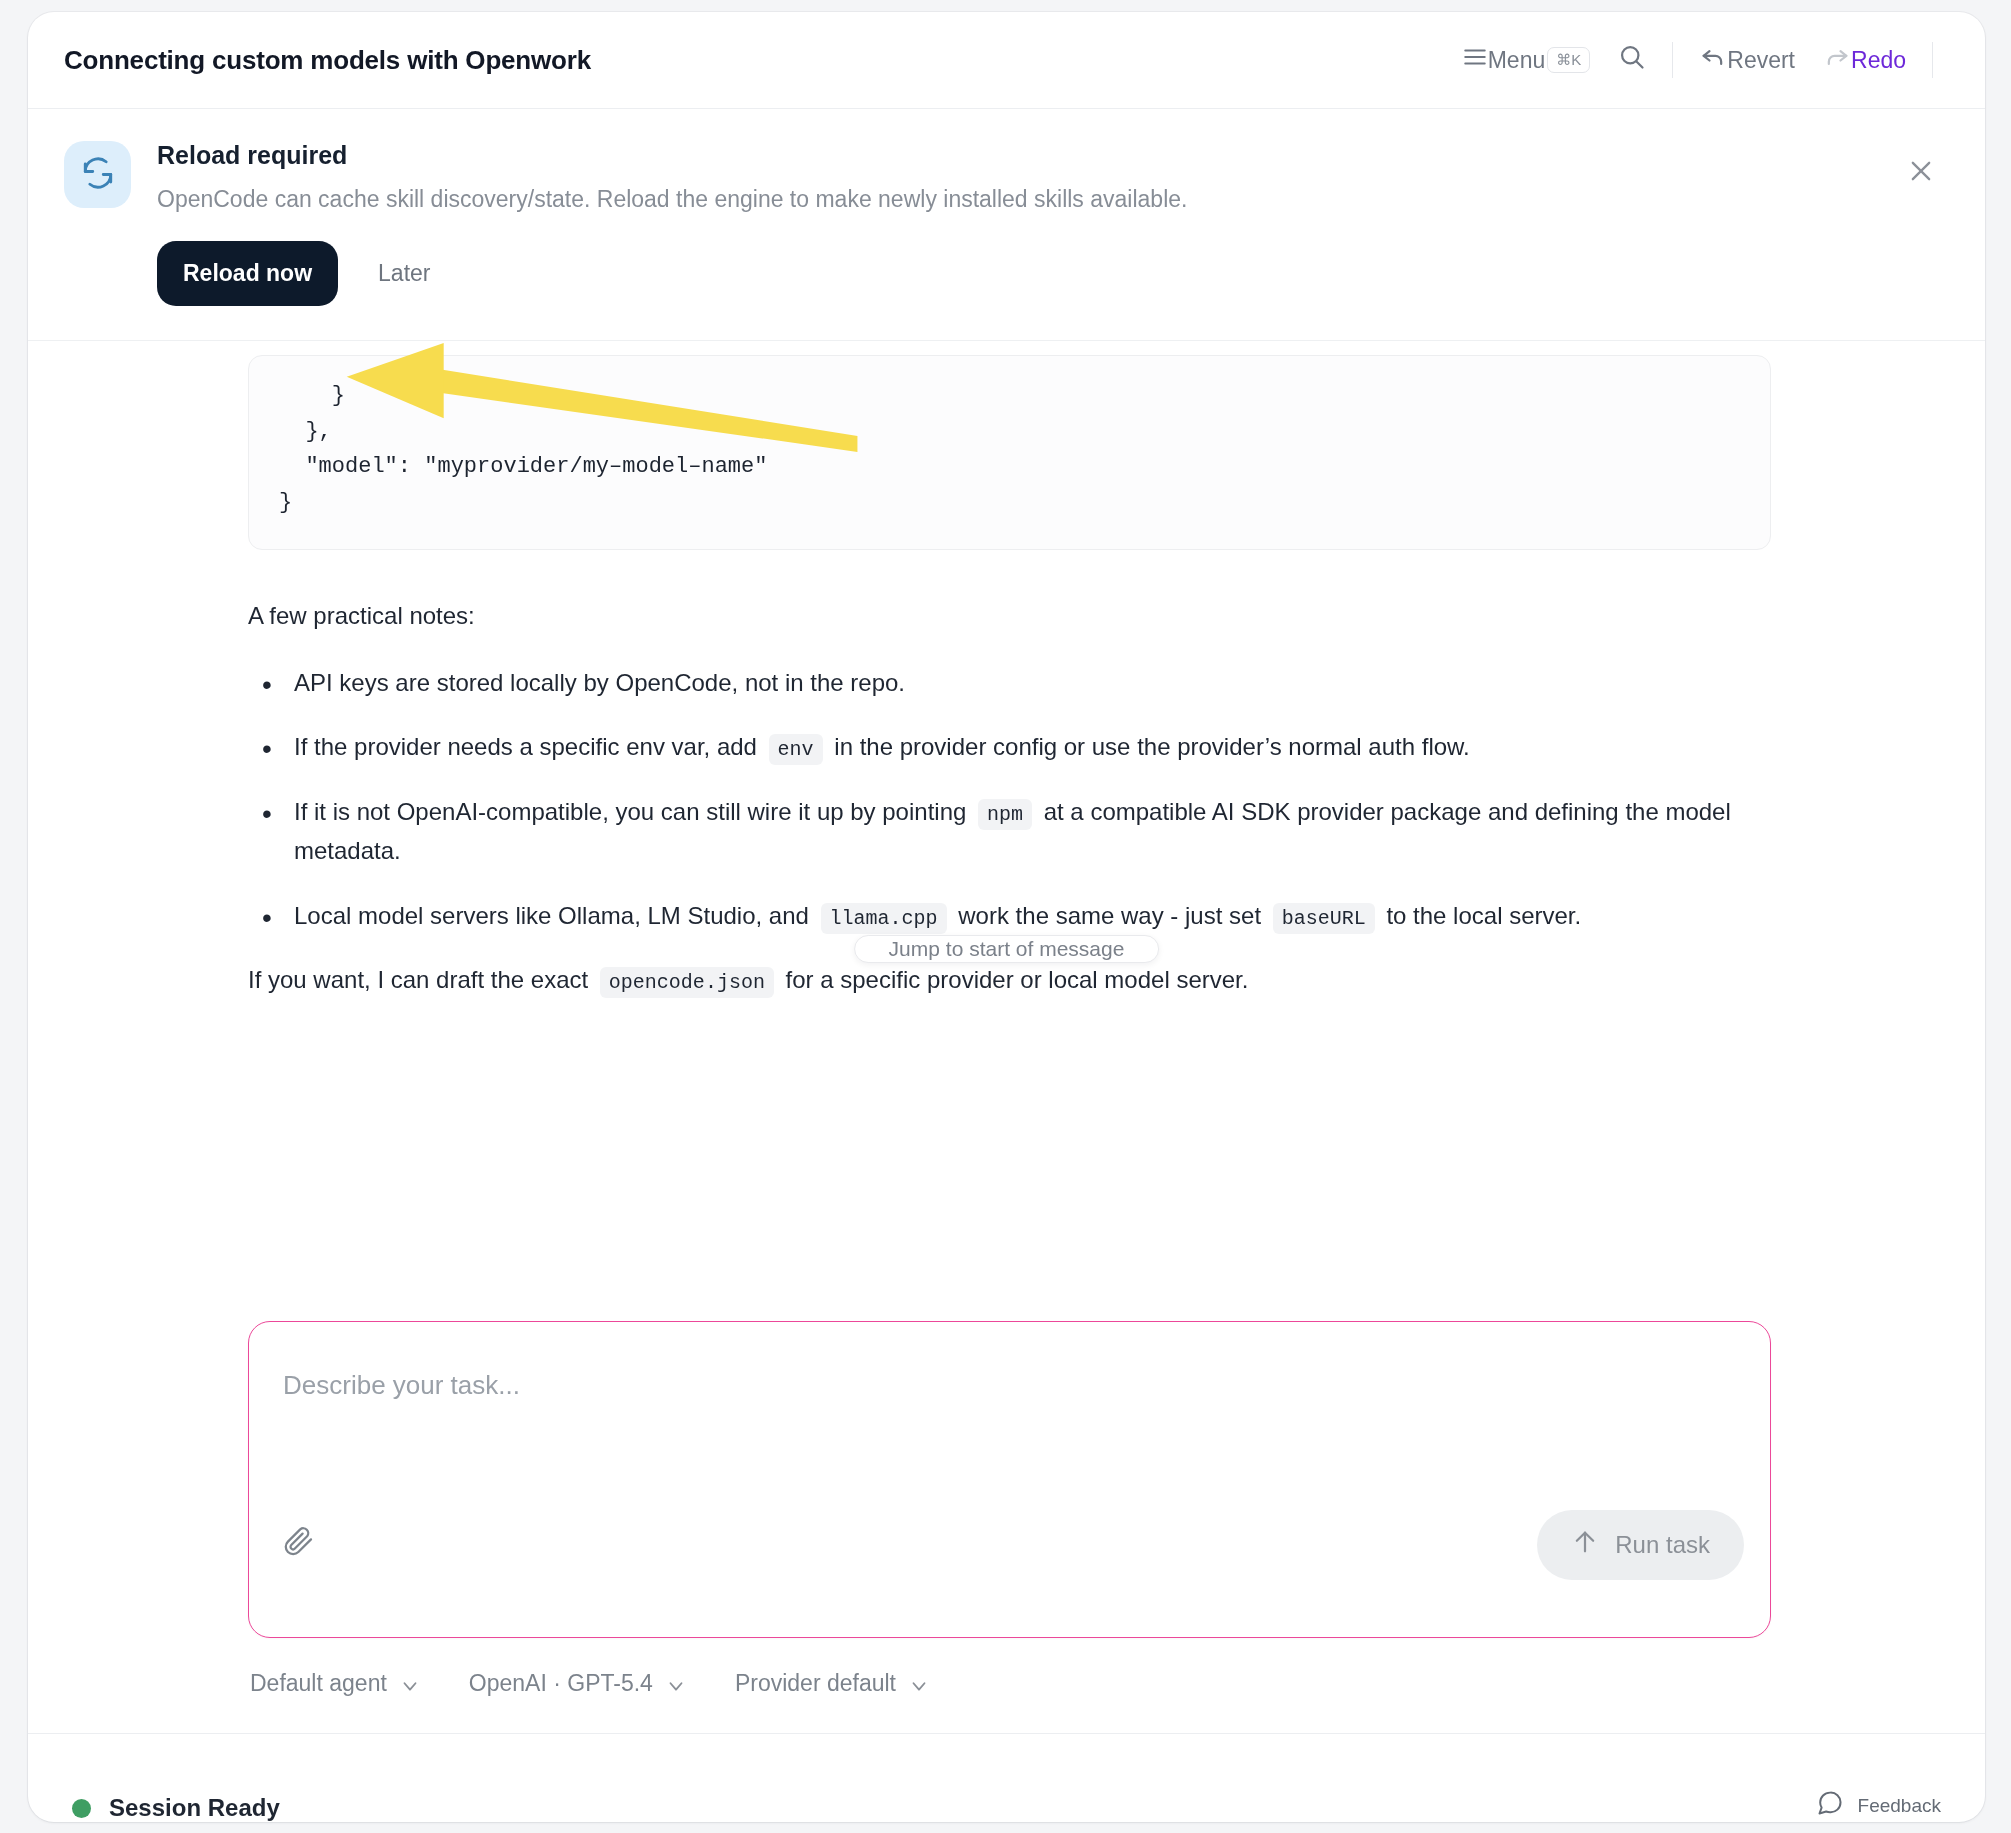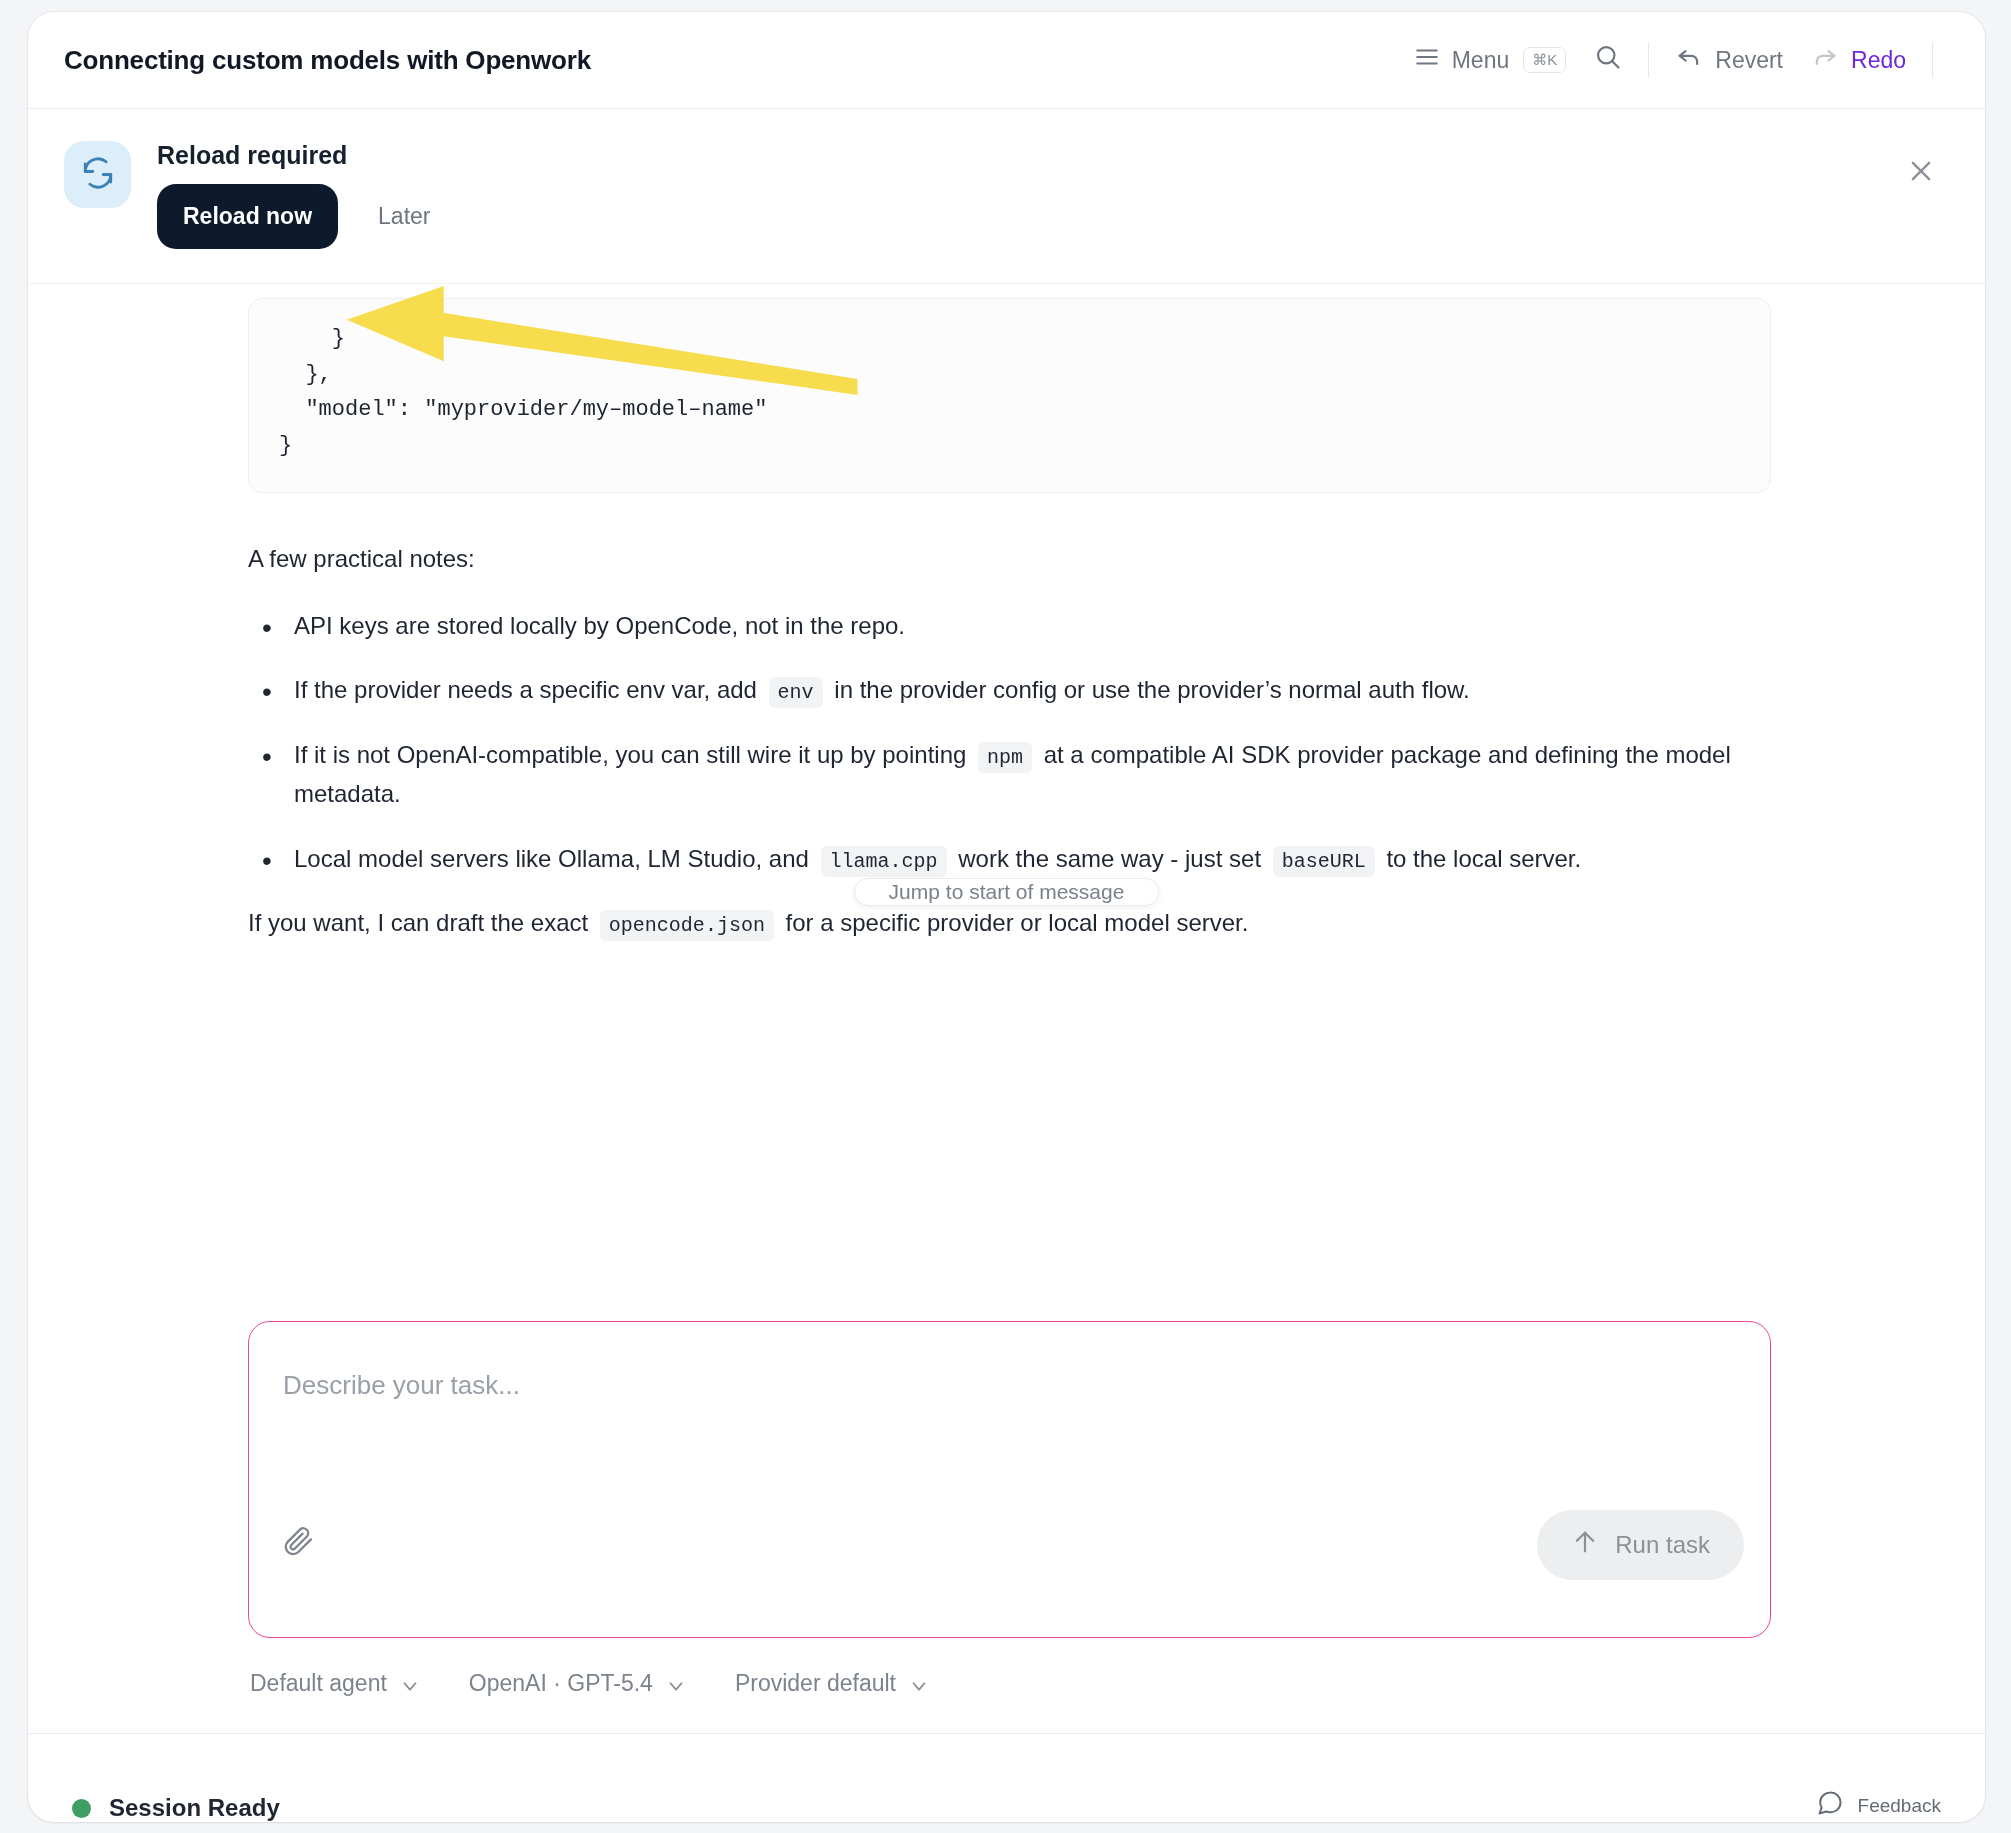--- a/index.html
+++ b/index.html
@@ -45,21 +45,20 @@
   #header-actions {
     margin-left: auto;
     display: flex;
     align-items: center;
     gap: 0px;
     padding-right: 4px;
   }
   .hdr-btn {
     display: flex;
     align-items: center;
-    gap: 12px;
     padding: 8px 14px;
     border-radius: 9px;
     color: #6f7681;
     font-size: 23px;
     white-space: nowrap;
     background: none;
     border: none;
     font-family: inherit;
     cursor: pointer;
   }
@@ -360,20 +359,21 @@
           <path d="M20.5 13a8.5 8.5 0 0 1-13.9 6.5"></path>
           <path d="M3.5 11a8.5 8.5 0 0 1 13.9-6.5"></path>
           <polyline points="3.5,6 3.5,11 8.5,11"></polyline>
           <polyline points="20.5,18 20.5,13 15.5,13"></polyline>
         </svg>
       </span>
     </div>
 
     <div id="banner-body">
       <div id="banner-title">Reload required</div>
+      <div id="banner-desc">OpenCode can cache skill discovery/state. Reload the engine to make newly installed skills available.</div>
       <div id="banner-actions">
         <button id="reload-now-btn">Reload now</button>
         <button id="later-btn">Later</button>
       </div>
     </div>
 
     <button id="banner-close">
       <span>
         <svg width="28" height="28" viewBox="0 0 24 24" fill="none" stroke="#8c9199" stroke-width="2" stroke-linecap="round">
           <line x1="5" y1="5" x2="19" y2="19"></line>

